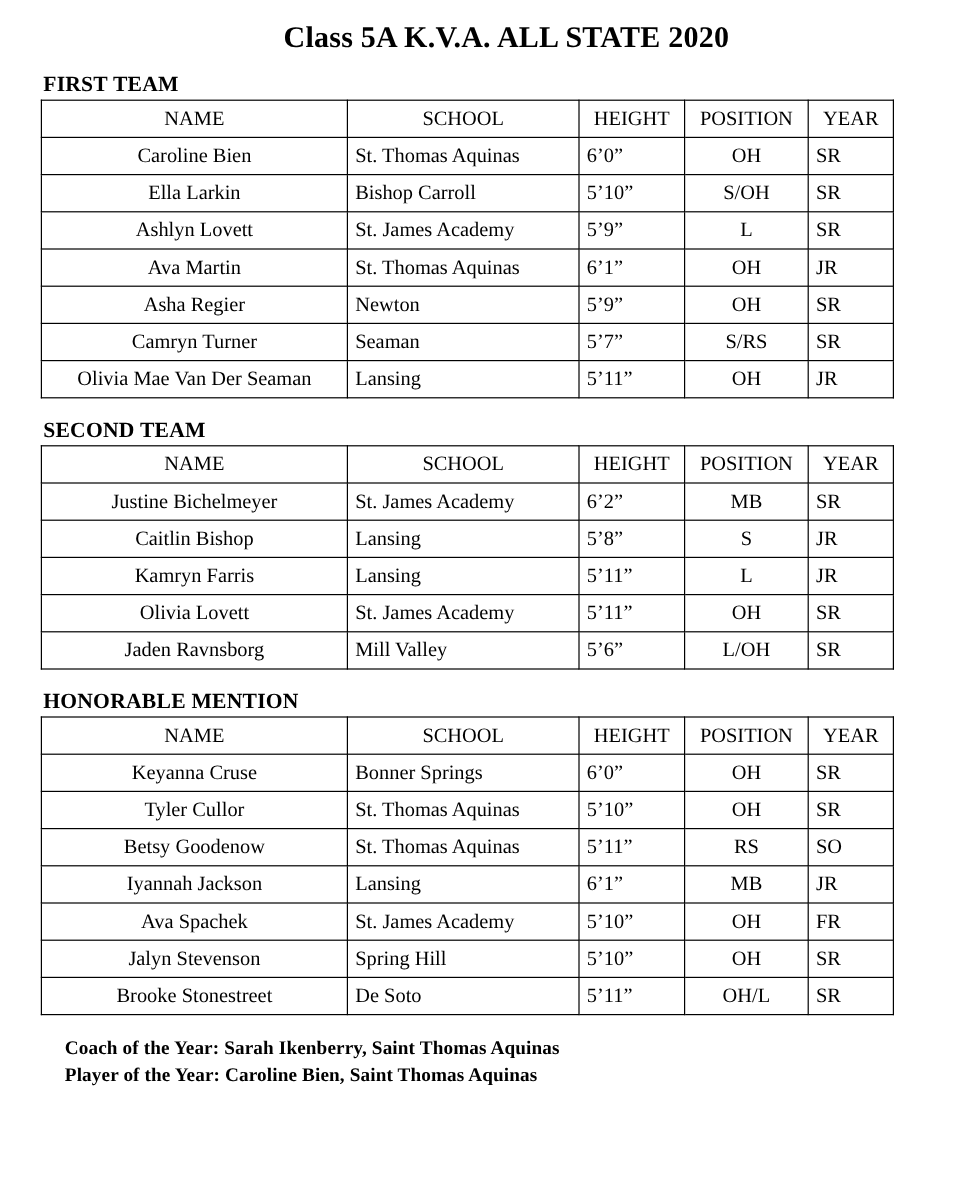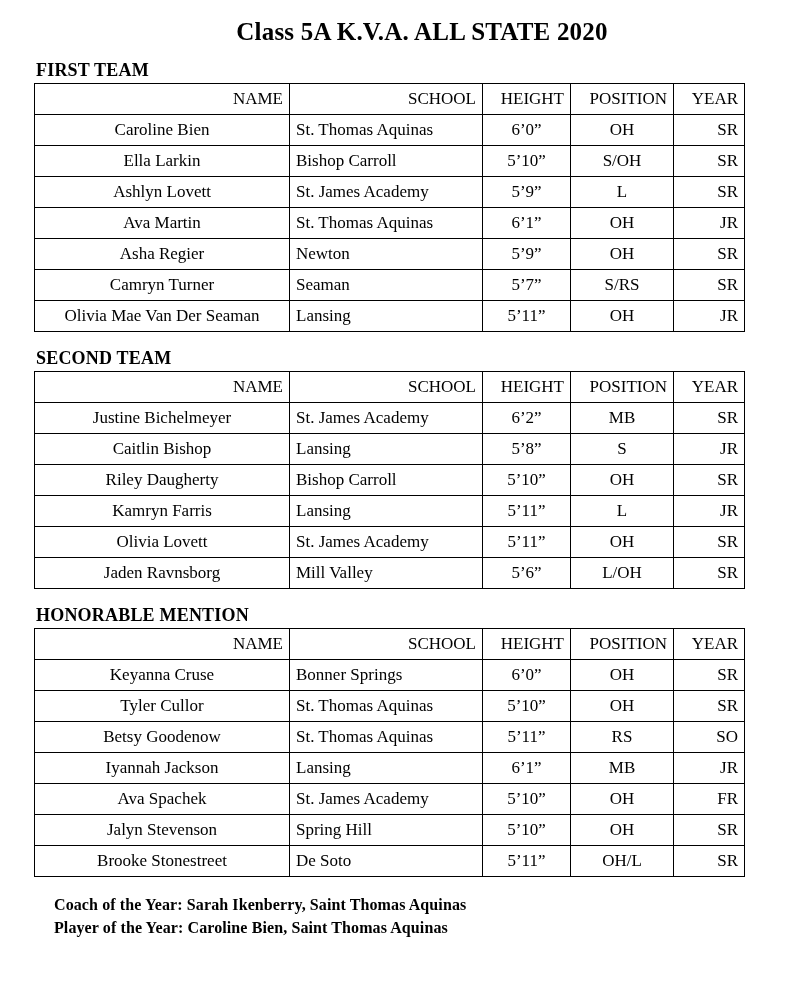--- a/index.html
+++ b/index.html
@@ -45,33 +45,33 @@
     border: 1px solid #000000;
     font-size: 17px;
     font-weight: normal;
     height: 28px;
     padding: 1px 6px;
     vertical-align: middle;
     white-space: nowrap;
     overflow: hidden;
   }
   table.roster th {
-    text-align: right;
+    text-align: center;
   }
   col.c-name   { width: 255px; }
   col.c-school { width: 193px; }
   col.c-height { width: 88px; }
   col.c-pos    { width: 103px; }
   col.c-year   { width: 71px; }
 
   td.name, th.name { text-align: center; }
   td.school, th.school { text-align: left; }
-  td.height, th.height { text-align: center; }
+  td.height, th.height { text-align: left; }
   td.pos, th.pos { text-align: center; }
-  td.year, th.year { text-align: right; }
+  td.year, th.year { text-align: left; }
   th.height, th.pos, th.year { text-align: center; }
 
   .footer {
     margin-top: 14px;
     margin-left: 20px;
   }
   .footer-line {
     font-size: 16px;
     font-weight: bold;
     line-height: 1.45;
@@ -186,27 +186,20 @@
           <td class="year">SR</td>
         </tr>
         <tr>
           <td class="name">Caitlin Bishop</td>
           <td class="school">Lansing</td>
           <td class="height">5’8”</td>
           <td class="pos">S</td>
           <td class="year">JR</td>
         </tr>
         <tr>
-          <td class="name">Riley Daugherty</td>
-          <td class="school">Bishop Carroll</td>
-          <td class="height">5’10”</td>
-          <td class="pos">OH</td>
-          <td class="year">SR</td>
-        </tr>
-        <tr>
           <td class="name">Kamryn Farris</td>
           <td class="school">Lansing</td>
           <td class="height">5’11”</td>
           <td class="pos">L</td>
           <td class="year">JR</td>
         </tr>
         <tr>
           <td class="name">Olivia Lovett</td>
           <td class="school">St. James Academy</td>
           <td class="height">5’11”</td>

